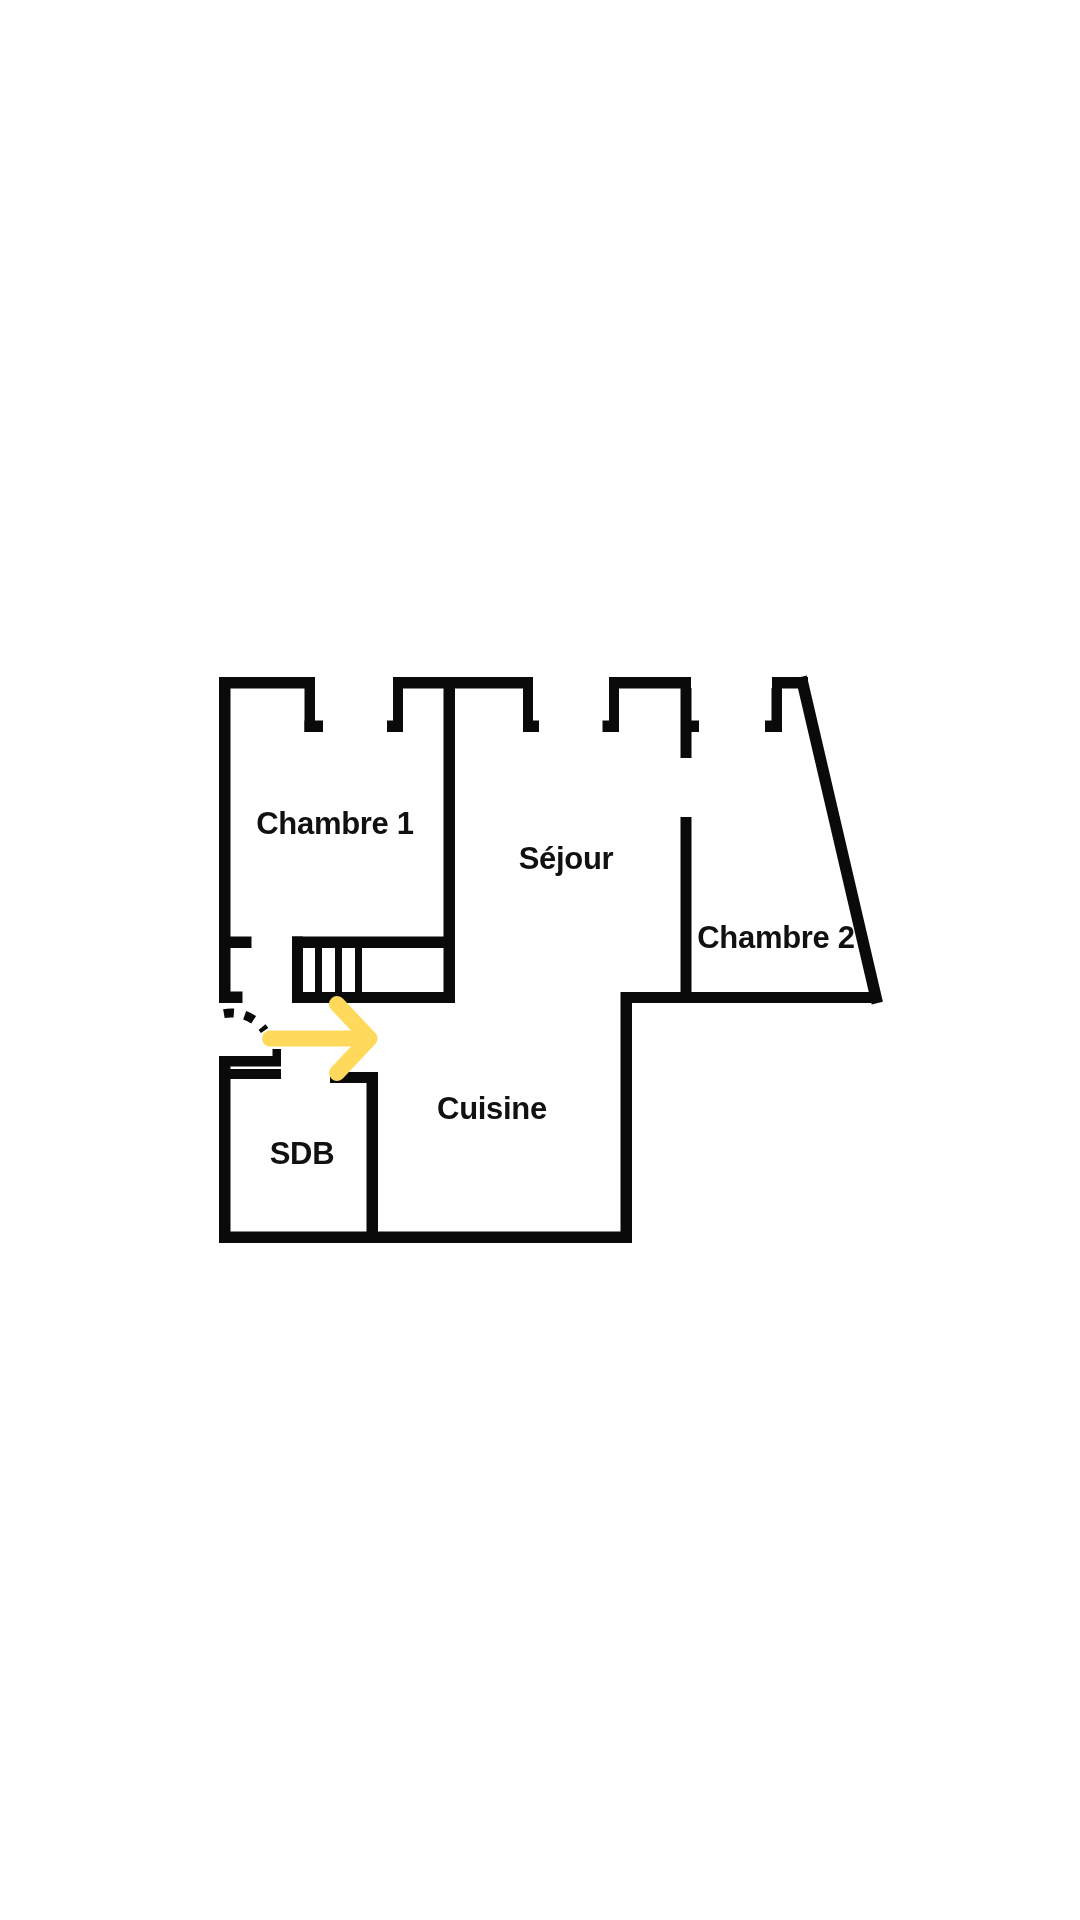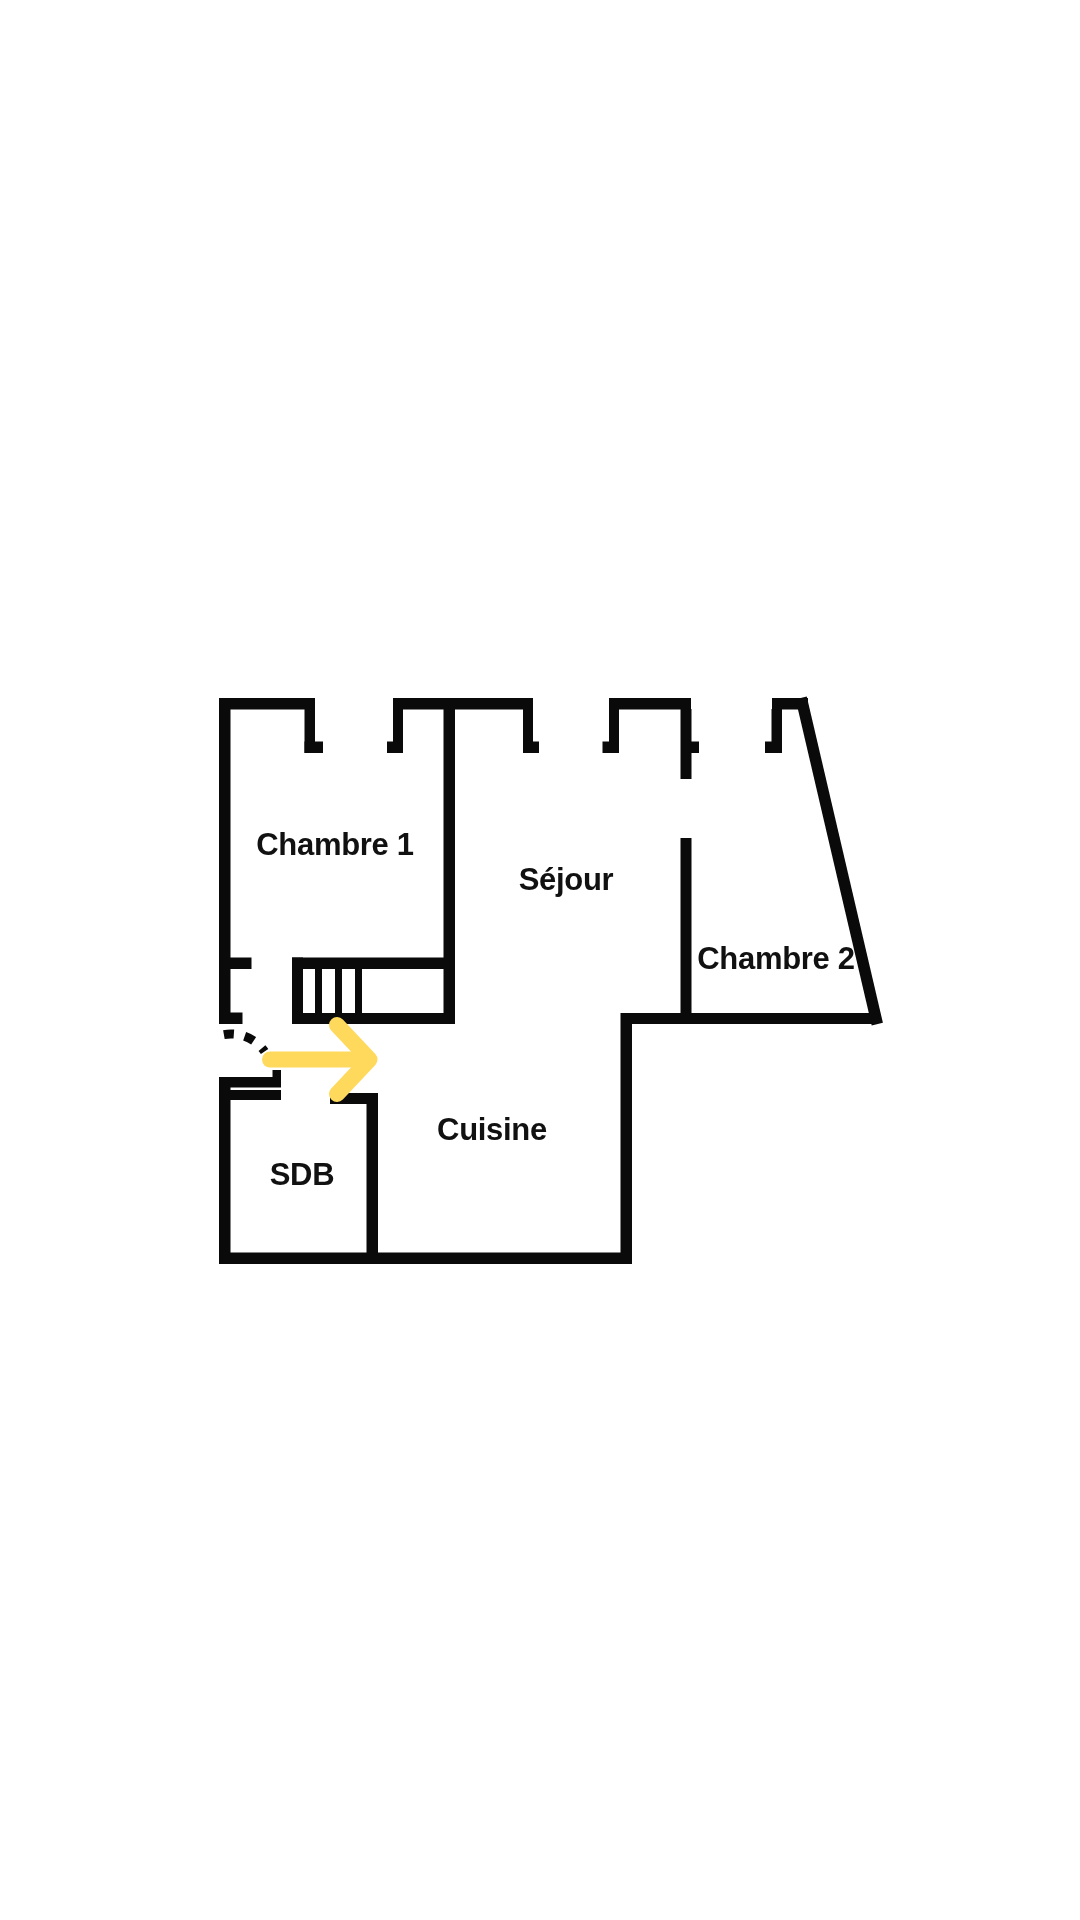--- a/index.html
+++ b/index.html
@@ -8,21 +8,20 @@
     --arrow:#ffd95c;
     --background:#ffffff;
   }
   html,body{margin:0;padding:0;background:var(--background);}
   #page{
     position:relative;
     width:1080px;height:1633px;
     background:var(--background);
     overflow:hidden;
     font-family:"Liberation Sans",sans-serif;
-    margin-top:21px;
   }
   svg{display:block;}
   .wall{fill:var(--wall);}
   .slant{stroke:var(--wall);stroke-width:11.5;stroke-linecap:square;}
   .door-arc{fill:none;stroke:var(--wall);stroke-width:9;stroke-dasharray:10 11;}
   .entry-arrow{fill:none;stroke:var(--arrow);stroke-width:16;stroke-linecap:round;stroke-linejoin:round;}
   .room-label{
     fill:var(--label);
     font-family:"Liberation Sans",sans-serif;
     font-weight:700;

